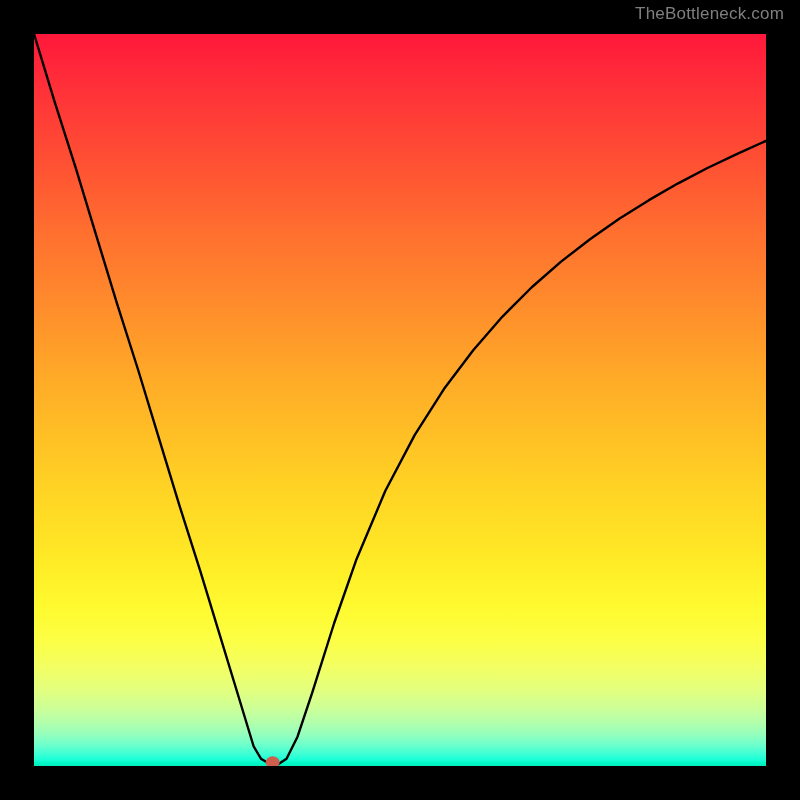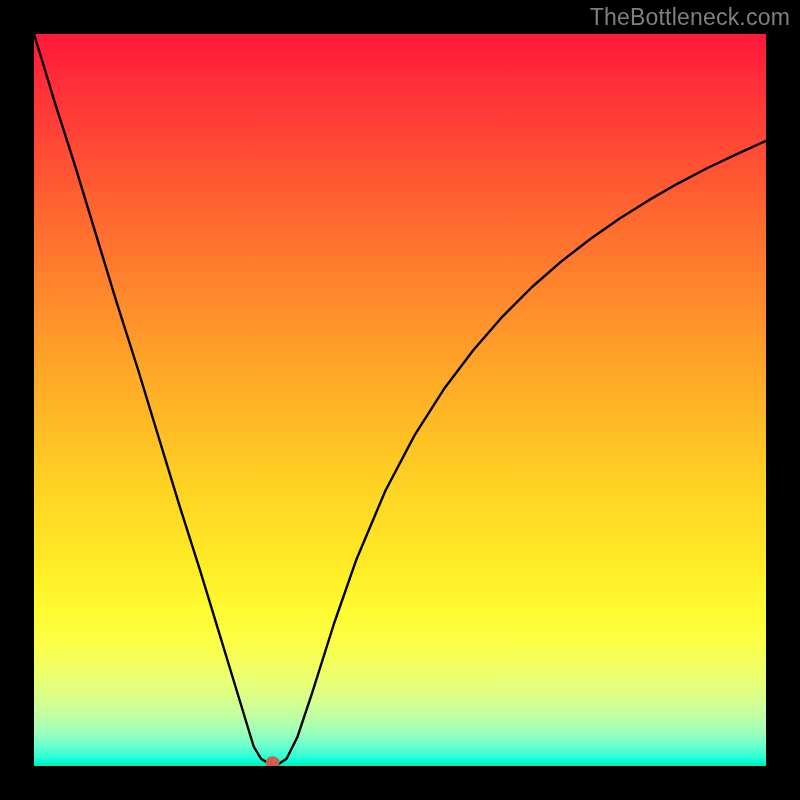--- a/index.html
+++ b/index.html
@@ -67,23 +67,23 @@
     stroke-linejoin: round;
     stroke-linecap: round;
   }
   .marker {
     fill: #cf5e4f;
     stroke: none;
   }
   .watermark {
     position: absolute;
     top: 4px;
-    right: 10px;
+    right: 16px;
     color: #7f7f7f;
-    font-size: 23px;
+    font-size: 17px;
     font-weight: 400;
     letter-spacing: 0.2px;
     user-select: none;
   }
 </style>
 </head>
 <body>
 
 <div class="frame">
   <div class="plot-area">

